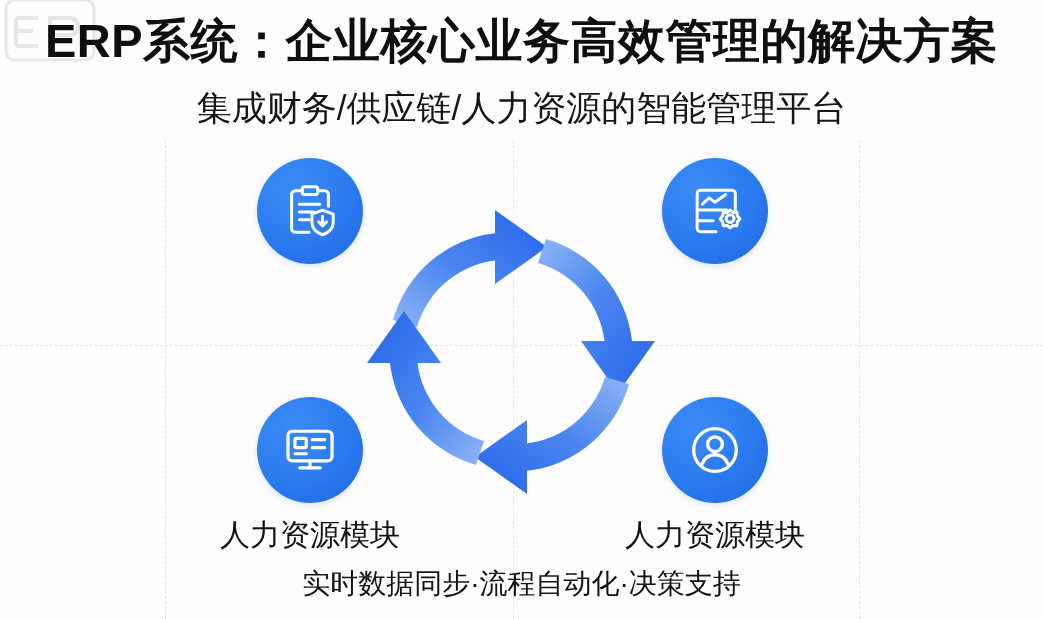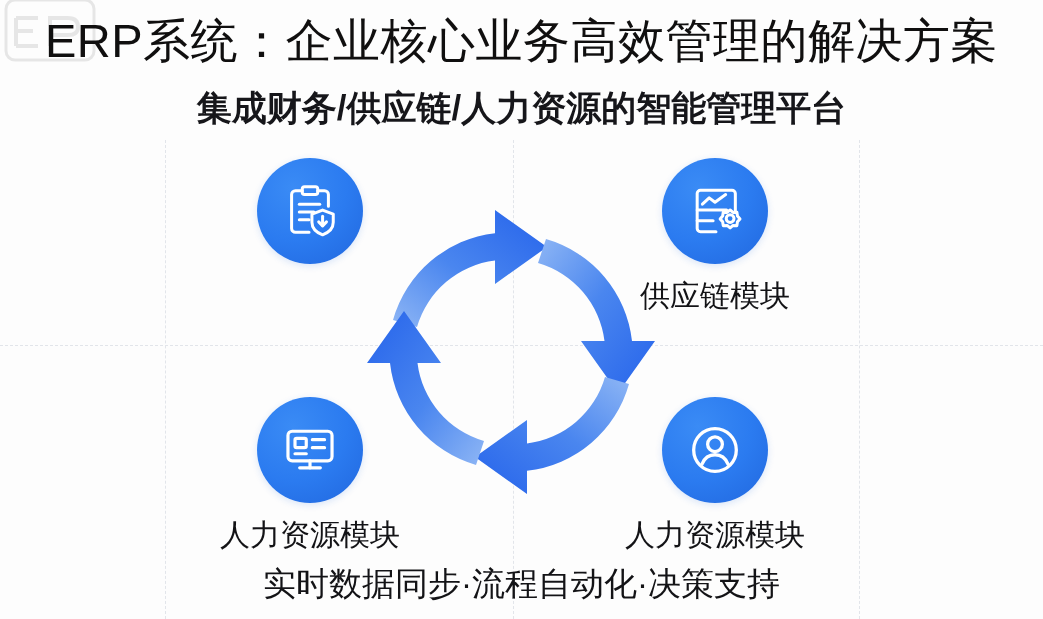--- a/index.html
+++ b/index.html
@@ -53,34 +53,34 @@
 
   
   .title {
     position: absolute;
     left: 0;
     top: 12px;
     width: 1043px;
     text-align: center;
     font-size: 47px;
     line-height: 57px;
-    font-weight: 400;
+    font-weight: 700;
     color: #100f0f;
     letter-spacing: 0.5px;
     white-space: nowrap;
   }
   .subtitle {
     position: absolute;
     left: 0;
     top: 85px;
     width: 1043px;
     text-align: center;
     font-size: 35px;
     line-height: 45px;
-    font-weight: 700;
+    font-weight: 400;
     color: #16161a;
     white-space: nowrap;
   }
 
   
   .node {
     position: absolute;
     width: 210px;
     text-align: center;
   }
@@ -119,21 +119,21 @@
     height: 300px;
   }
 
   
   .caption {
     position: absolute;
     left: 0;
     top: 562px;
     width: 1043px;
     text-align: center;
-    font-size: 33px;
+    font-size: 28px;
     line-height: 44px;
     font-weight: 400;
     color: #131316;
     white-space: nowrap;
   }
 </style>
 </head>
 <body>
 
 <div id="slide">
@@ -181,21 +181,20 @@
         <svg width="62" height="62" viewBox="0 0 64 64" fill="none" stroke="#ffffff" stroke-width="3.1" stroke-linecap="round" stroke-linejoin="round">
           <path d="M53 33 V14 a3.4 3.4 0 0 0 -3.4 -3.4 H17 a3.4 3.4 0 0 0 -3.4 3.4 V50 a3.4 3.4 0 0 0 3.4 3.4 H33"></path>
           <path d="M13.6 31 H44"></path>
           <path d="M13.6 42 H30"></path>
           <path d="M19 25 L26 18.5 L32 23 L43 15"></path>
           <path d="M44.5 33.5 l3.1 -2.6 l3 2.6 l4 -0.2 l0.6 3.9 l2.6 3 l-2.6 3 l-0.6 3.9 l-4 -0.2 l-3 2.6 l-3.1 -2.6 l-4 0.2 l-0.6 -3.9 l-2.6 -3 l2.6 -3 l0.6 -3.9 z"></path>
           <circle cx="47.6" cy="39.8" r="4"></circle>
         </svg>
       </span>
     </div>
-    <div class="node-label">供应链模块</div>
   </div>
 
   <div class="node" id="node-hr-left">
     <div class="node-circle">
       <span>
         <svg width="60" height="60" viewBox="0 0 64 64" fill="none" stroke="#ffffff" stroke-width="3.4" stroke-linecap="round" stroke-linejoin="round">
           <rect x="8.5" y="12" width="47" height="31.5" rx="4.5"></rect>
           <path d="M32 43.5 V51"></path>
           <path d="M21 51 H43"></path>
           <rect x="16" y="19.5" width="12" height="10" rx="1.8"></rect>

